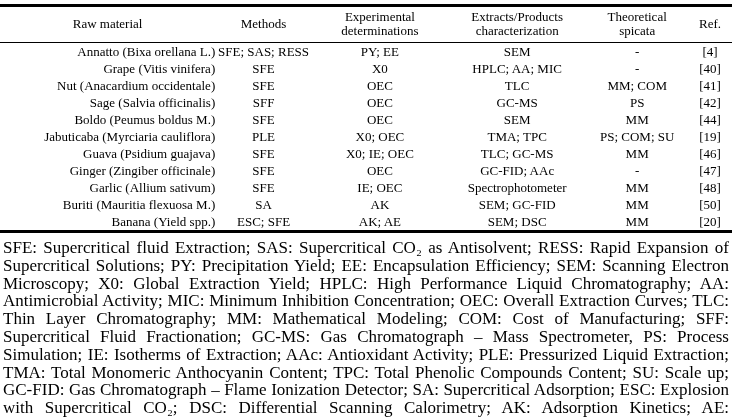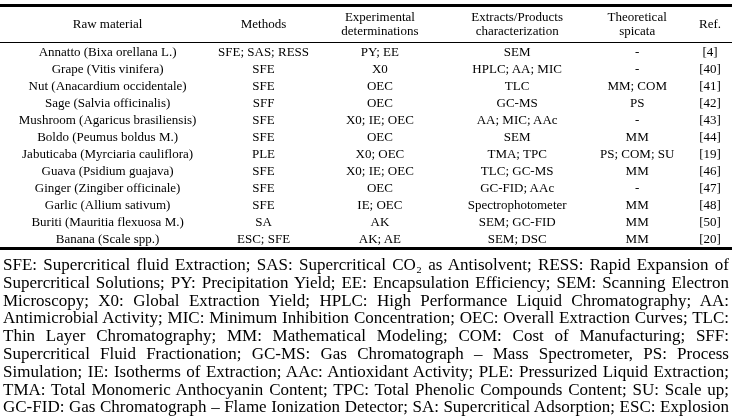--- a/index.html
+++ b/index.html
@@ -38,21 +38,21 @@
     font-size: 13px;
     line-height: 17px;
     height: 17px;
     padding: 0;
     text-align: center;
     vertical-align: middle;
     white-space: nowrap;
     overflow: hidden;
   }
   table.ref-table td.cell-raw {
-    text-align: center;
+    text-align: right;
   }
   .footnote {
     margin: 6px 0 0 0;
     font-size: 17px;
     line-height: 17.8px;
     text-align: justify;
     width: 732px;
     box-sizing: border-box;
     padding: 0 3px;
   }
@@ -111,28 +111,20 @@
         </tr>
         <tr>
           <td class="cell-raw">Sage (Salvia officinalis)</td>
           <td>SFF</td>
           <td>OEC</td>
           <td>GC-MS</td>
           <td>PS</td>
           <td>[42]</td>
         </tr>
         <tr>
-          <td class="cell-raw">Mushroom (Agaricus brasiliensis)</td>
-          <td>SFE</td>
-          <td>X0; IE; OEC</td>
-          <td>AA; MIC; AAc</td>
-          <td>-</td>
-          <td>[43]</td>
-        </tr>
-        <tr>
           <td class="cell-raw">Boldo (Peumus boldus M.)</td>
           <td>SFE</td>
           <td>OEC</td>
           <td>SEM</td>
           <td>MM</td>
           <td>[44]</td>
         </tr>
         <tr>
           <td class="cell-raw">Jabuticaba (Myrciaria cauliflora)</td>
           <td>PLE</td>
@@ -167,21 +159,21 @@
         </tr>
         <tr>
           <td class="cell-raw">Buriti (Mauritia flexuosa M.)</td>
           <td>SA</td>
           <td>AK</td>
           <td>SEM; GC-FID</td>
           <td>MM</td>
           <td>[50]</td>
         </tr>
         <tr>
-          <td class="cell-raw">Banana (Scale spp.)</td>
+          <td class="cell-raw">Banana (Yield spp.)</td>
           <td>ESC; SFE</td>
           <td>AK; AE</td>
           <td>SEM; DSC</td>
           <td>MM</td>
           <td>[20]</td>
         </tr>
       </tbody>
   </table>
 
   <p class="footnote">SFE: Supercritical fluid Extraction; SAS: Supercritical CO₂ as Antisolvent; RESS: Rapid Expansion of Supercritical Solutions; PY: Precipitation Yield; EE: Encapsulation Efficiency; SEM: Scanning Electron Microscopy; X0: Global Extraction Yield; HPLC: High Performance Liquid Chromatography; AA: Antimicrobial Activity; MIC: Minimum Inhibition Concentration; OEC: Overall Extraction Curves; TLC: Thin Layer Chromatography; MM: Mathematical Modeling; COM: Cost of Manufacturing; SFF: Supercritical Fluid Fractionation; GC-MS: Gas Chromatograph – Mass Spectrometer, PS: Process Simulation; IE: Isotherms of Extraction; AAc: Antioxidant Activity; PLE: Pressurized Liquid Extraction; TMA: Total Monomeric Anthocyanin Content; TPC: Total Phenolic Compounds Content; SU: Scale up; GC-FID: Gas Chromatograph – Flame Ionization Detector; SA: Supercritical Adsorption; ESC: Explosion with Supercritical CO₂; DSC: Differential Scanning Calorimetry; AK: Adsorption Kinetics; AE: Adsorption Equilibrium</p>

